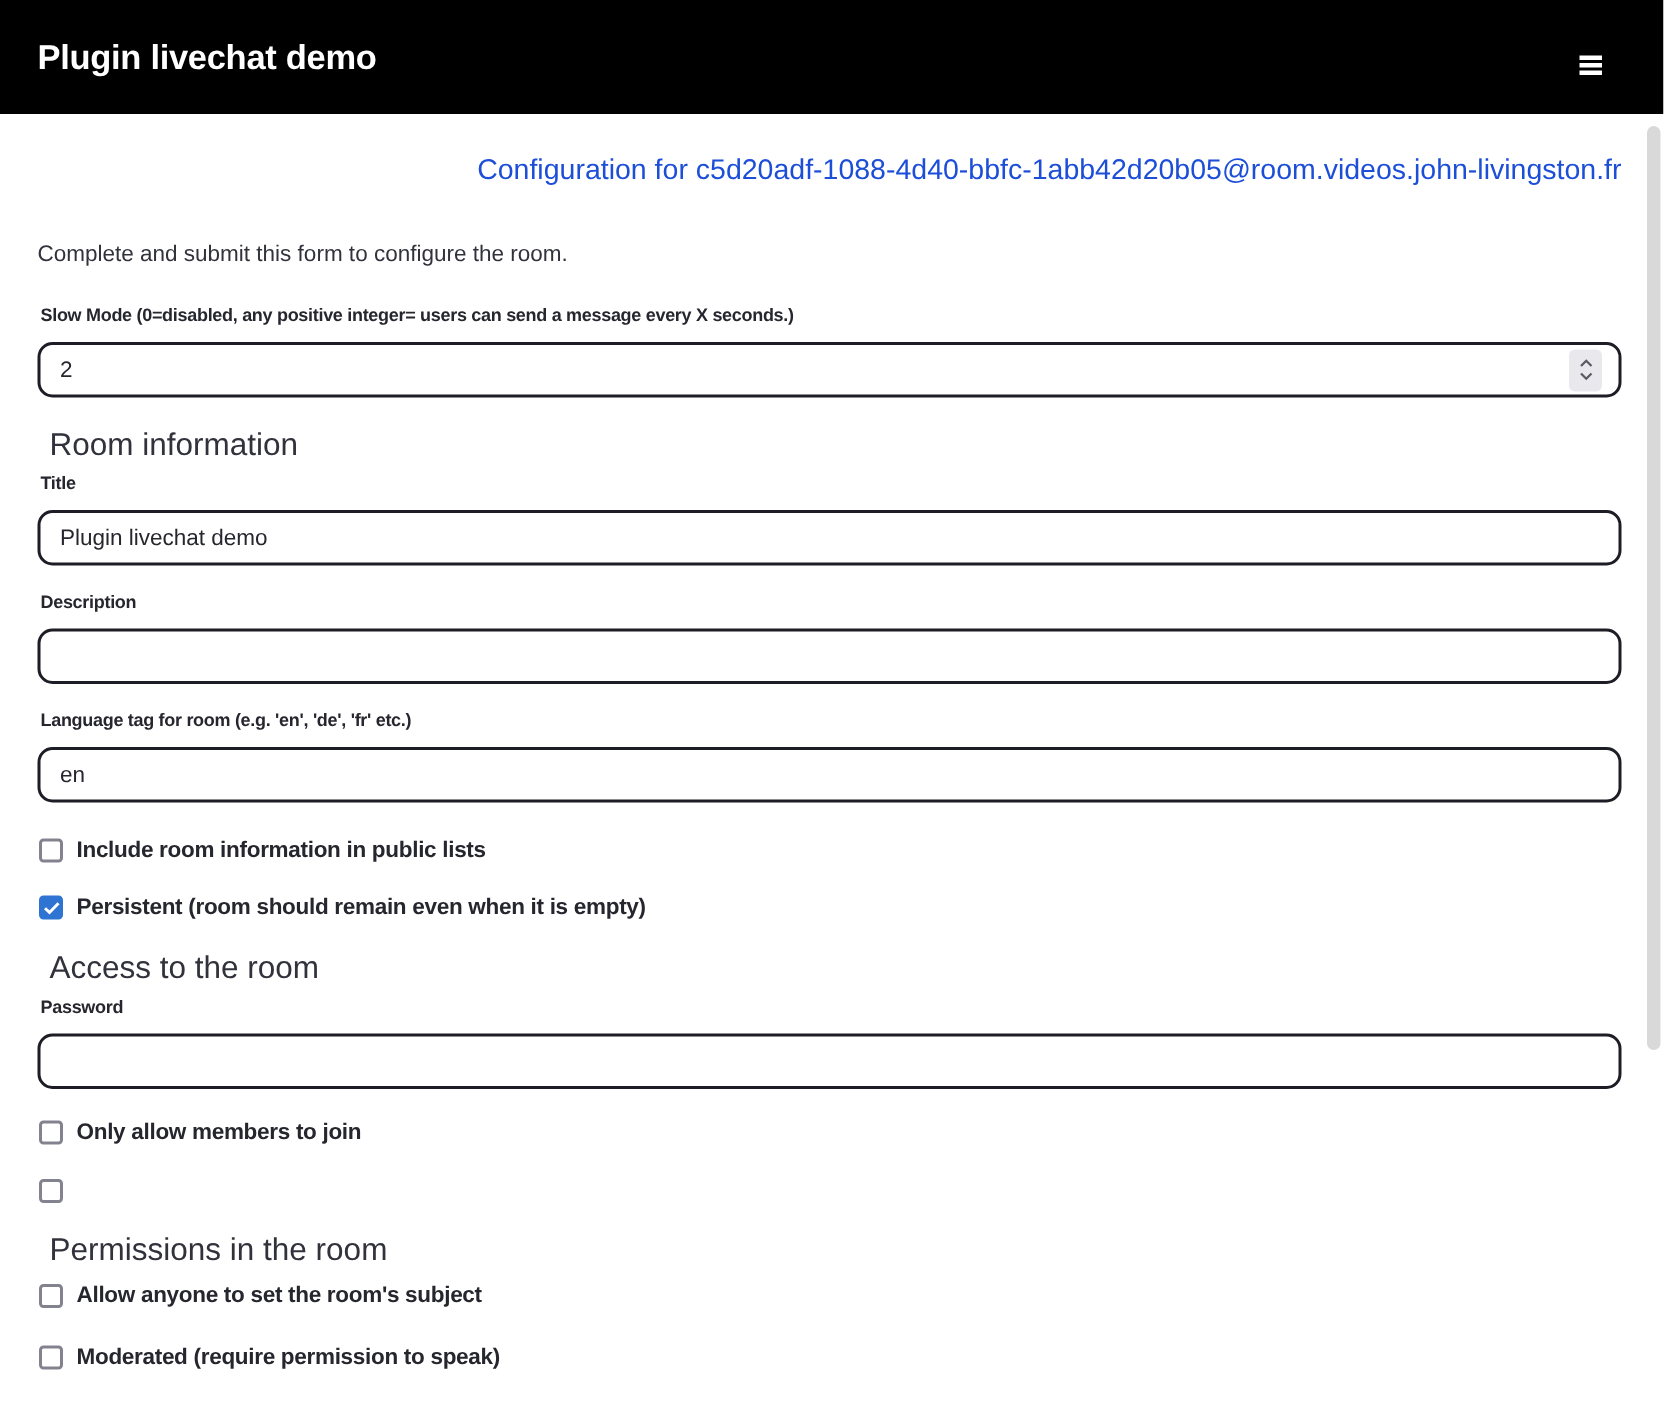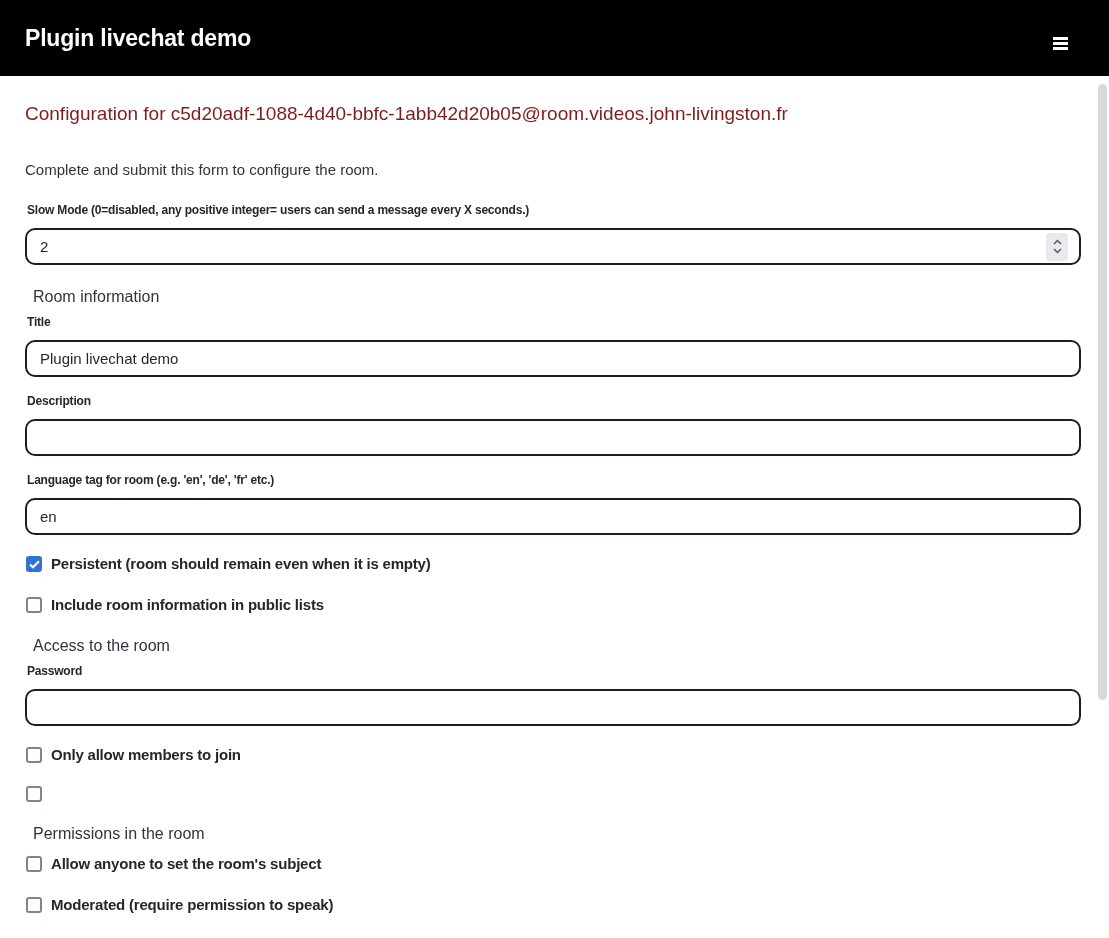--- a/index.html
+++ b/index.html
@@ -42,45 +42,45 @@
     height: 3px;
     background: #ffffff;
     margin: 2px 0;
   }
   
   .main {
     padding: 0 28px 0 25px;
   }
   .page-title {
     margin: 25px 0 0 0;
-    text-align: left;
+    text-align: right;
     font-size: 19px;
     font-weight: 400;
-    color: #7f1d1d;
+    color: #1d4ed8;
     line-height: 25px;
     white-space: nowrap;
   }
   .instructions {
     margin: 35px 0 0 0;
     font-size: 15px;
     line-height: 18px;
     color: #32323c;
   }
   .field-label {
     display: block;
     margin-left: 2px;
     font-size: 12px;
     font-weight: 700;
     line-height: 18px;
     letter-spacing: -0.2px;
     color: #26262e;
   }
   .section-h {
     margin: 0 0 0 8px;
-    font-size: 16px;
+    font-size: 21px;
     font-weight: 400;
     line-height: 18px;
     color: #32323c;
   }
   .text-input {
     display: block;
     width: 100%;
     height: 37px;
     border: 2px solid #1d1d25;
     border-radius: 10px;
@@ -199,76 +199,76 @@
   <label class="field-label mt15">Description</label>
   <div class="input-wrap mt9">
     <input class="text-input" type="text" value="" style="">
   </div>
 
   <label class="field-label mt15">Language tag for room (e.g. 'en', 'de', 'fr' etc.)</label>
   <div class="input-wrap mt9">
     <input class="text-input" type="text" value="en" style="">
   </div>
 
+  <div class="checkbox-row mt23">
+    <span class="checkbox">
+      <svg width="11" height="9" viewBox="0 0 11 9">
+        <path d="M1 4.5 L4 7.3 L10 1.2" stroke="#ffffff" stroke-width="2" fill="none"></path>
+      </svg>
+    </span>
+    <span class="checkbox-label">Include room information in public lists</span>
+  </div>
+
   <div class="checkbox-row mt20">
     <span class="checkbox checked">
       <svg width="11" height="9" viewBox="0 0 11 9">
         <path d="M1 4.5 L4 7.3 L10 1.2" stroke="#ffffff" stroke-width="2" fill="none"></path>
       </svg>
     </span>
     <span class="checkbox-label">Persistent (room should remain even when it is empty)</span>
   </div>
 
+  <p class="section-h mt23">Access to the room</p>
+
+  <label class="field-label mt7">Password</label>
+  <div class="input-wrap mt9">
+    <input class="text-input" type="text" value="" style="">
+  </div>
+
+  <div class="checkbox-row mt20">
+    <span class="checkbox">
+      <svg width="11" height="9" viewBox="0 0 11 9">
+        <path d="M1 4.5 L4 7.3 L10 1.2" stroke="#ffffff" stroke-width="2" fill="none"></path>
+      </svg>
+    </span>
+    <span class="checkbox-label">Only allow members to join</span>
+  </div>
+
+  <div class="checkbox-row mt22">
+    <span class="checkbox">
+      <svg width="11" height="9" viewBox="0 0 11 9">
+        <path d="M1 4.5 L4 7.3 L10 1.2" stroke="#ffffff" stroke-width="2" fill="none"></path>
+      </svg>
+    </span>
+  </div>
+
+  <p class="section-h mt23">Permissions in the room</p>
+
+  <div class="checkbox-row mt12">
+    <span class="checkbox">
+      <svg width="11" height="9" viewBox="0 0 11 9">
+        <path d="M1 4.5 L4 7.3 L10 1.2" stroke="#ffffff" stroke-width="2" fill="none"></path>
+      </svg>
+    </span>
+    <span class="checkbox-label">Allow anyone to set the room's subject</span>
+  </div>
+
   <div class="checkbox-row mt23">
     <span class="checkbox">
       <svg width="11" height="9" viewBox="0 0 11 9">
         <path d="M1 4.5 L4 7.3 L10 1.2" stroke="#ffffff" stroke-width="2" fill="none"></path>
       </svg>
     </span>
-    <span class="checkbox-label">Include room information in public lists</span>
-  </div>
-
-  <p class="section-h mt23">Access to the room</p>
-
-  <label class="field-label mt7">Password</label>
-  <div class="input-wrap mt9">
-    <input class="text-input" type="text" value="" style="">
-  </div>
-
-  <div class="checkbox-row mt20">
-    <span class="checkbox">
-      <svg width="11" height="9" viewBox="0 0 11 9">
-        <path d="M1 4.5 L4 7.3 L10 1.2" stroke="#ffffff" stroke-width="2" fill="none"></path>
-      </svg>
-    </span>
-    <span class="checkbox-label">Only allow members to join</span>
-  </div>
-
-  <div class="checkbox-row mt22">
-    <span class="checkbox">
-      <svg width="11" height="9" viewBox="0 0 11 9">
-        <path d="M1 4.5 L4 7.3 L10 1.2" stroke="#ffffff" stroke-width="2" fill="none"></path>
-      </svg>
-    </span>
-  </div>
-
-  <p class="section-h mt23">Permissions in the room</p>
-
-  <div class="checkbox-row mt12">
-    <span class="checkbox">
-      <svg width="11" height="9" viewBox="0 0 11 9">
-        <path d="M1 4.5 L4 7.3 L10 1.2" stroke="#ffffff" stroke-width="2" fill="none"></path>
-      </svg>
-    </span>
-    <span class="checkbox-label">Allow anyone to set the room's subject</span>
-  </div>
-
-  <div class="checkbox-row mt23">
-    <span class="checkbox">
-      <svg width="11" height="9" viewBox="0 0 11 9">
-        <path d="M1 4.5 L4 7.3 L10 1.2" stroke="#ffffff" stroke-width="2" fill="none"></path>
-      </svg>
-    </span>
     <span class="checkbox-label">Moderated (require permission to speak)</span>
   </div>
 </main>
 
 <div class="scrollbar-thumb"></div>
 
 </body></html>

